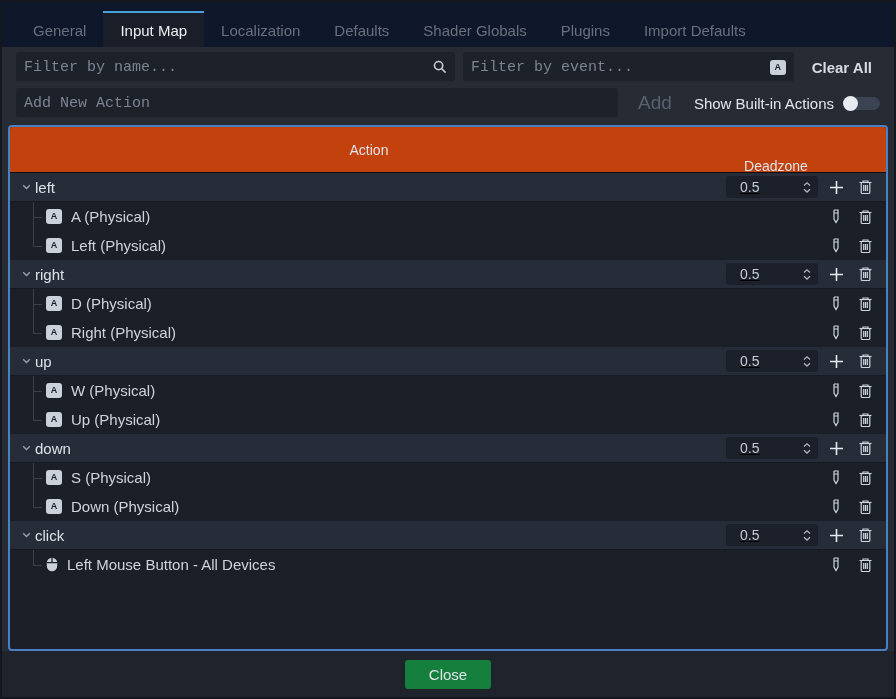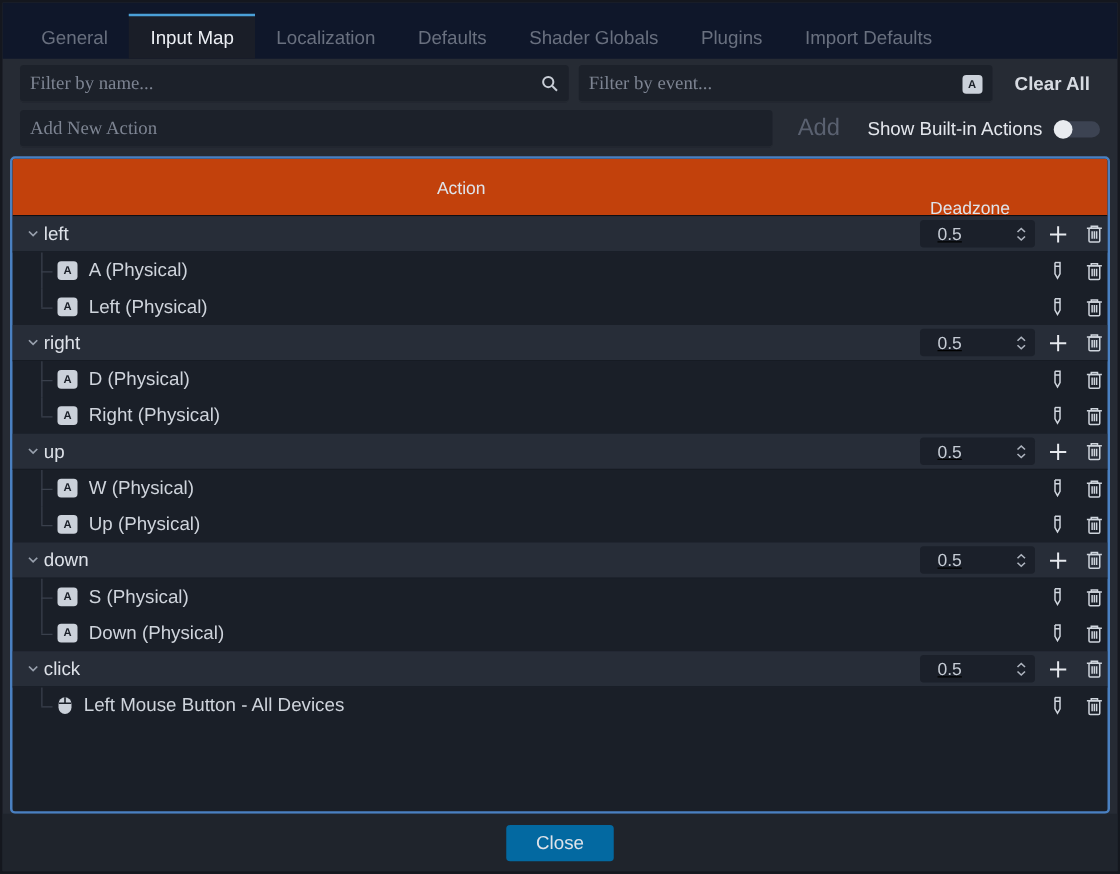--- a/index.html
+++ b/index.html
@@ -40,21 +40,21 @@
   }
   .tfield{
     height:30px; background:#1c212a;
     border:none; border-radius:3px;
     display:flex; align-items:center;
     padding:0 8px; position:relative;
     box-shadow:inset 0 -1px 0 rgba(255,255,255,0.04);
   }
   .tfield input{
     background:transparent; border:none; outline:none;
-    color:#dfe3ea; font-size:15px; font-family:Liberation Serif, serif;
+    color:#dfe3ea; font-size:15px; font-family:Liberation Mono, monospace;
     flex:1; min-width:0;
   }
   .tfield input::placeholder{ color:#7d8492; opacity:1; }
   .f-name{ width:446px; }
   .f-event{ width:336px; }
   .clearall{
     margin-left:2px; padding:0 8px; height:30px;
     display:flex; align-items:center;
     color:#d7dbe2; font-size:15px; border-radius:3px;
     background:transparent; white-space:nowrap;font-weight:bold;
@@ -97,21 +97,21 @@
     color:#dfe3ea; font-size:14px;
     border-bottom:1px solid #0c0f15;
     flex:none;
   }
   .thead .col-action{ flex:1; text-align:center; }
   .thead .col-dead{ width:96px; text-align:center;margin-top:32px; }
   .thead .col-spacer{ width:62px; }
 
   .row{
     height:29px; display:flex; align-items:center;
-    flex:none;
+    padding-right:10px; flex:none;
     font-size:15px;
   }
   .row.parent{
     background:#272d38;
     border-bottom:1px solid #161b23;
   }
   .row.child{ background:transparent; }
 
   .chev{ margin-left:12px; flex:none; display:flex; }
   .aname{ margin-left:4px; color:#dde1e8; }
@@ -157,21 +157,21 @@
   }
   svg{ display:block; }
 
   
   .footer{
     flex:1; background:#1f242c;
     display:flex; align-items:center; justify-content:center;
   }
   .close-btn{
     min-width:86px; height:29px; padding:0 16px;
-    background:#0369a1; border:none; border-radius:3px;
+    background:#15803d; border:none; border-radius:3px;
     color:#dfe3e9; font-size:15px; font-family:inherit;
     display:flex; align-items:center; justify-content:center;
   }
 </style>
 </head>
 <body>
 
 <div class="window">
 
   <div class="tabbar">

